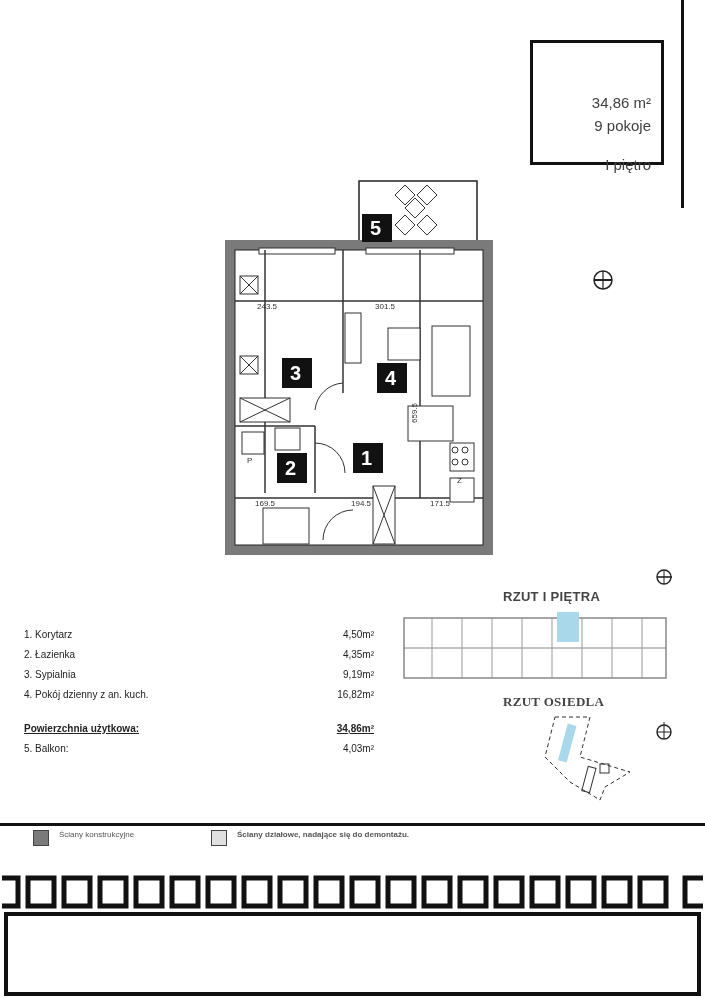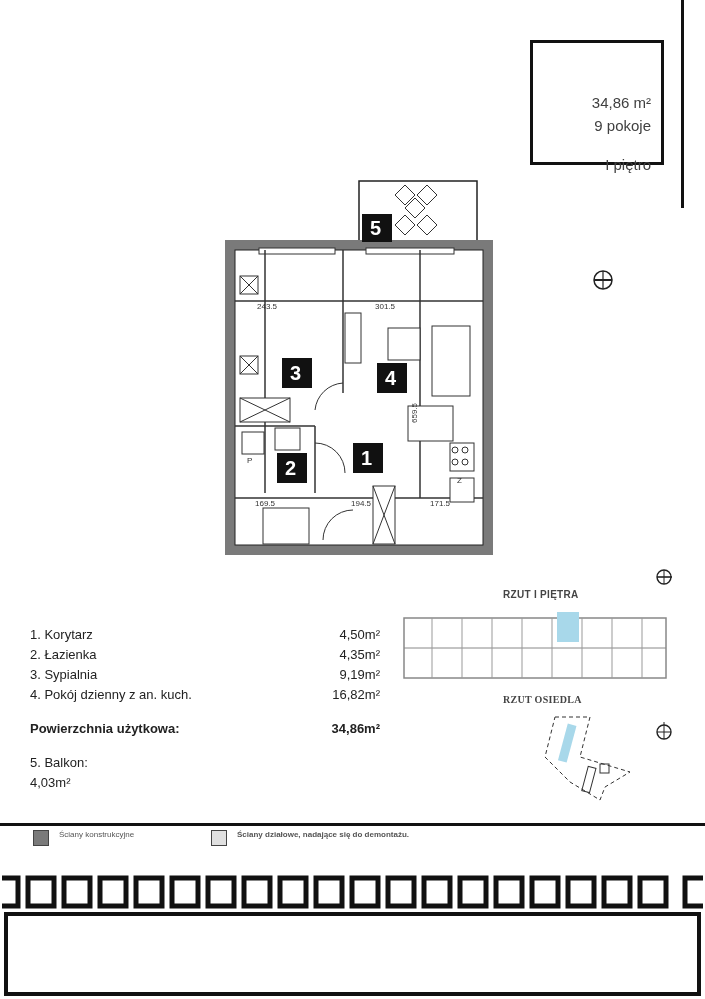--- a/index.html
+++ b/index.html
@@ -1,30 +1,30 @@
 <!DOCTYPE html>
 <html><head>
 <meta charset="utf-8">
 <style>
   html,body{margin:0;padding:0;background:#fff;}
   body{width:705px;height:999px;position:relative;overflow:hidden;font-family:"Liberation Sans",sans-serif;color:#222;}
   .abs{position:absolute;}
   .summary-box{left:530px;top:40px;width:134px;height:125px;border:3px solid #111;box-sizing:border-box;}
   .summary-text{position:absolute;right:10px;text-align:right;font-size:15px;color:#404040;line-height:23px;}
   .vline{left:681px;top:0;width:3px;height:208px;background:#111;}
-  .room-list{left:30px;top:625px;width:350px;font-size:13px;}
+  .room-list{left:24px;top:625px;width:350px;font-size:10px;}
   .room-row{display:flex;justify-content:space-between;line-height:20px;}
-  .room-row.bold{font-weight:bold;margin-top:14px;}
-  .room-row.balc{margin-top:14px;flex-direction:column;}
+  .room-row.bold{font-weight:bold;margin-top:14px;text-decoration:underline;}
+  .room-row.balc{}
   .hr{left:0;top:823px;width:705px;height:3px;background:#111;}
   .legend{top:830px;font-size:8px;color:#555;display:flex;align-items:flex-start;}
   .legend .sw{width:14px;height:14px;border:1px solid #444;margin-right:10px;}
   .greek{left:0;top:874px;width:705px;height:36px;}
   .bottom-box{left:4px;top:912px;width:697px;height:84px;border:4px solid #111;box-sizing:border-box;}
-  .caption{font-size:10px;font-weight:bold;color:#444;letter-spacing:.3px;padding-left:28px;}
+  .caption{font-size:13px;font-weight:bold;color:#444;letter-spacing:.3px;padding-left:28px;}
 </style>
 </head>
 <body>
 
 <div class="abs summary-box">
   <div class="summary-text" style="top:48px;">34,86 m²</div>
   <div class="summary-text" style="top:71px;">9 pokoje</div>
   <div class="summary-text" style="top:110px;text-align:right;">I piętro</div>
 </div>
 <div class="abs vline"></div>

